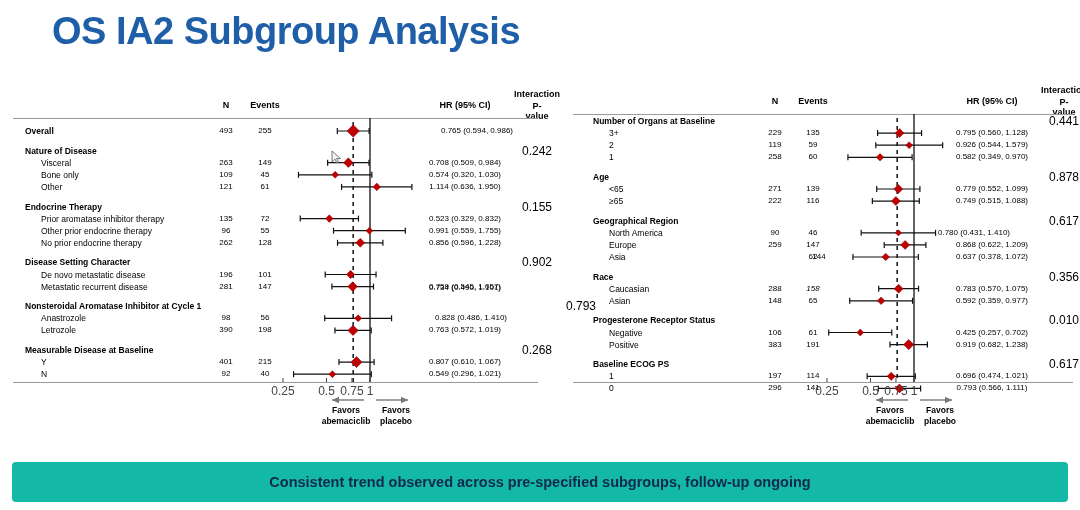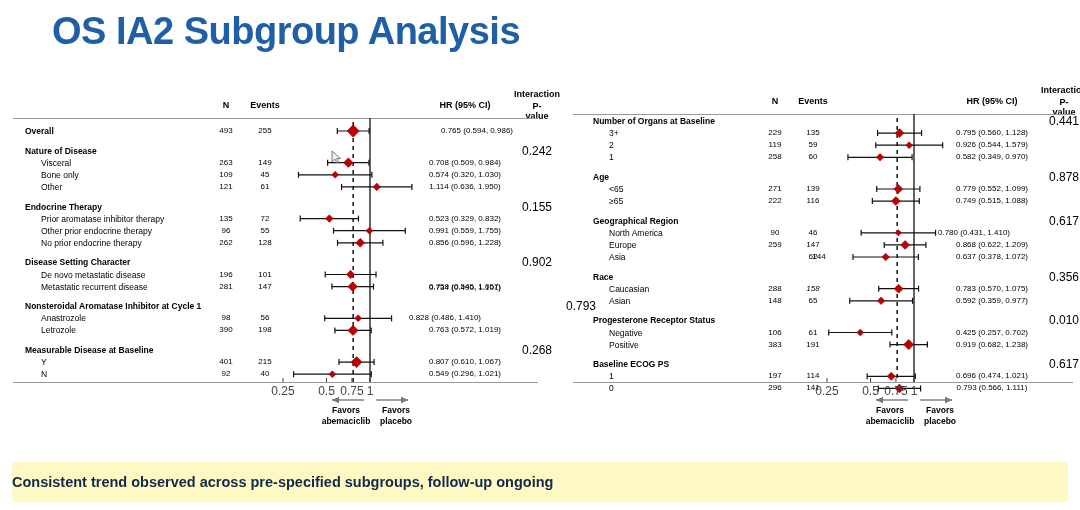--- a/index.html
+++ b/index.html
@@ -33,22 +33,22 @@
   .hrtxt{position:absolute;font-size:8px;color:#000;text-align:center;transform:translateX(-50%);line-height:10px;white-space:nowrap;}
   .pval{position:absolute;font-size:12px;color:#000;text-align:right;transform:translateX(-50%);line-height:10px;white-space:nowrap;}
 
   .plotsvg{position:absolute;top:0;left:0;overflow:visible;}
 
   .axnum{position:absolute;font-size:12px;color:#444;text-align:center;transform:translateX(-50%);}
   .favlab{position:absolute;font-size:8.5px;font-weight:bold;color:#000;text-align:center;transform:translateX(-50%);line-height:10px;white-space:nowrap;}
 
   #banner{
     position:absolute;left:12px;top:462px;width:1056px;height:40px;
-    background:#fef9c3;border-radius:4px;
-    display:flex;align-items:center;
+    background:#14b8a6;border-radius:4px;
+    display:flex;align-items:center;justify-content:center;
   }
   #banner span{
     font-size:14.5px;font-weight:bold;color:#10294D;
     font-family:"Liberation Sans", sans-serif;
   }
   #cursor{position:absolute;left:331px;top:150px;width:12px;height:14px;}
 </style>
 </head>
 <body>
 
@@ -165,21 +165,21 @@
     <div class="hrtxt" style="left: 465px; top: 283px;">0.734 (0.490, 1.101)</div>
     <div class="rowlabel sub" style="left: 41px; top: 281.606px;">Metastatic recurrent disease</div>
     <div class="num" style="left: 226px; top: 281.606px;">281</div>
     <div class="num" style="left: 265px; top: 281.606px;">147</div>
     <div class="hrtxt" style="left: 465px; top: 281.606px;">0.759 (0.545, 1.057)</div>
     <div class="rowlabel grp" style="left: 25px; top: 301.208px;">Nonsteroidal Aromatase Inhibitor at Cycle 1</div>
     <div class="pval" style="left: 537px; top: 301.208px; margin-left: 44px;">0.793</div>
     <div class="rowlabel sub" style="left: 41px; top: 313.308px;">Anastrozole</div>
     <div class="num" style="left: 226px; top: 313.308px;">98</div>
     <div class="num" style="left: 265px; top: 313.308px;">56</div>
-    <div class="hrtxt" style="left: 439px; top: 313.308px; padding-left: 12px;">0.828 (0.486, 1.410)</div>
+    <div class="hrtxt" style="left: 465px; top: 313.308px; padding-left: 12px;">0.828 (0.486, 1.410)</div>
     <div class="rowlabel sub" style="left: 41px; top: 325.408px;">Letrozole</div>
     <div class="num" style="left: 226px; top: 325.408px;">390</div>
     <div class="num" style="left: 265px; top: 325.408px;">198</div>
     <div class="hrtxt" style="left: 465px; top: 325.408px;">0.763 (0.572, 1.019)</div>
     <div class="rowlabel grp" style="left: 25px; top: 345.01px;">Measurable Disease at Baseline</div>
     <div class="pval" style="left: 537px; top: 345.01px;">0.268</div>
     <div class="rowlabel sub" style="left: 41px; top: 357.11px;">Y</div>
     <div class="num" style="left: 226px; top: 357.11px;">401</div>
     <div class="num" style="left: 265px; top: 357.11px;">215</div>
     <div class="hrtxt" style="left: 465px; top: 357.11px;">0.807 (0.610, 1.067)</div>

